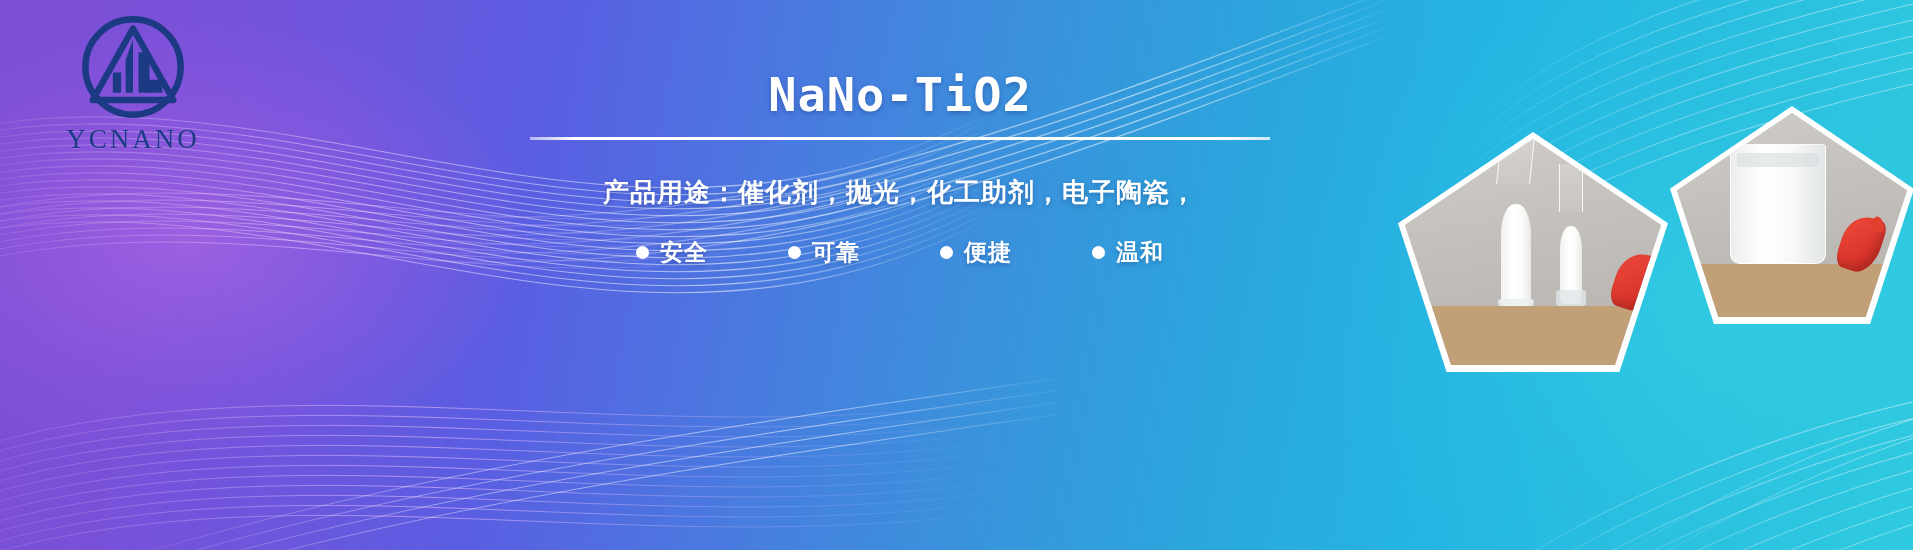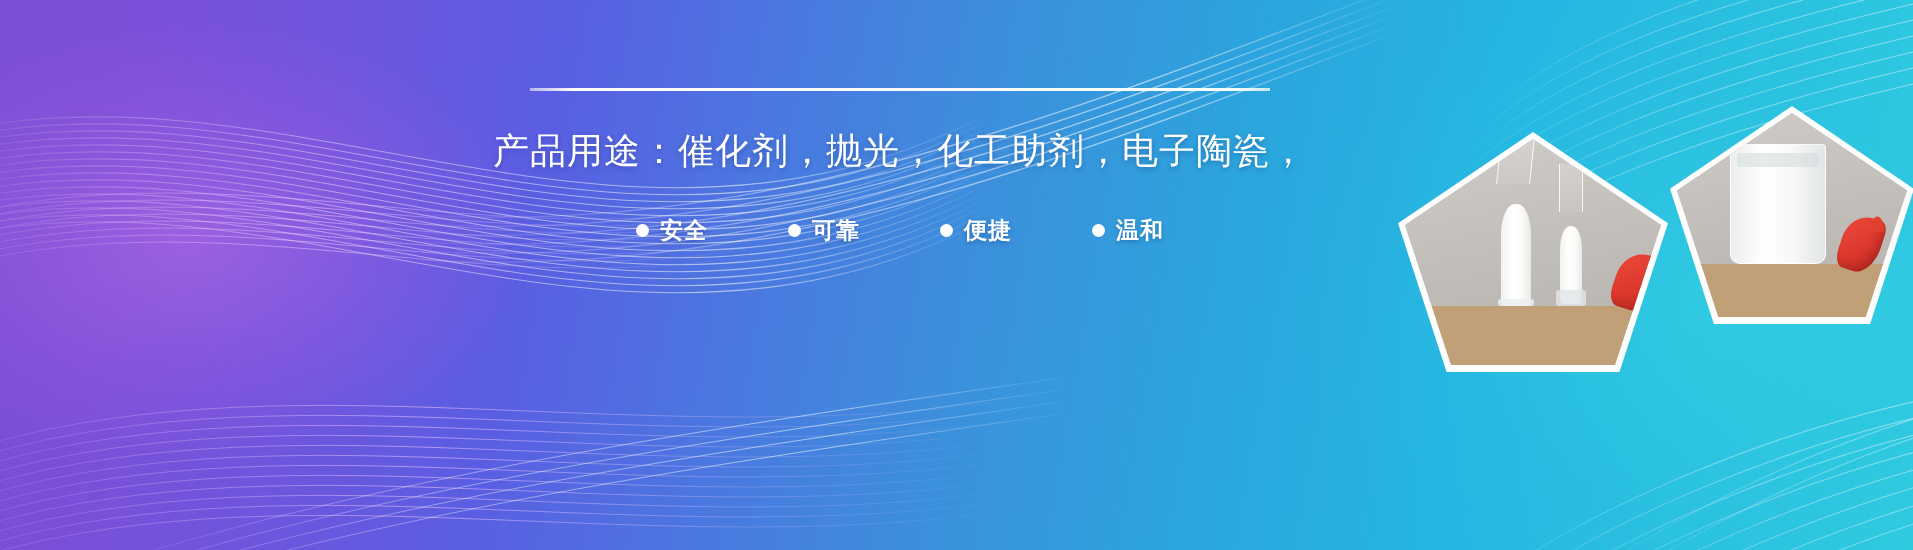--- a/index.html
+++ b/index.html
@@ -67,28 +67,28 @@
     line-height:1.05;
     text-shadow:0 2px 5px rgba(20,40,110,.35);
   }
   #divider{
     margin:18px auto 0;
     width:740px; height:3px;
     background:linear-gradient(90deg, rgba(255,255,255,.55) 0%, #ffffff 6%, #ffffff 94%, rgba(255,255,255,.75) 100%);
   }
   #subtitle{
     margin-top:32px;
-    font-size:36px; font-weight:400; line-height:1.55;
+    font-size:26px; font-weight:700; line-height:1.55;
     letter-spacing:1px;
     text-shadow:0 2px 5px rgba(20,40,110,.35);
   }
   #subtitle .ln{ display:block; }
 
   #features{
-    margin-top:36px;
+    margin-top:24px;
     display:flex; justify-content:center; align-items:center;
     gap:80px;
   }
   .feature{
     display:flex; align-items:center; gap:11px;
     font-size:23px; font-weight:700; letter-spacing:1px;
     text-shadow:0 2px 4px rgba(20,40,110,.32);
   }
   .dot{
     width:13px; height:13px; border-radius:50%;
@@ -275,23 +275,34 @@
         <path d="M1530,642 C 1660,558 1840,478 2040,440"></path>
         <path d="M1550,650 C 1685,568 1860,490 2060,452"></path>
         <path d="M1570,658 C 1710,578 1880,502 2080,464"></path>
         <path d="M1590,666 C 1735,588 1900,514 2100,476"></path>
         <path d="M1612,560 C 1720,492 1850,430 2010,392"></path>
         <path d="M1632,572 C 1745,504 1872,442 2030,404"></path>
       </g>
     </svg>
   </div>
 
+  <div id="logo">
+    <svg class="mark" viewBox="0 0 120 120" xmlns="http://www.w3.org/2000/svg">
+      <circle cx="60" cy="60" r="52" fill="none" stroke="#1b3a83" stroke-width="7"></circle>
+      <path d="M60 18 L104 96 L16 96 Z" fill="none" stroke="#1b3a83" stroke-width="7" stroke-linejoin="round"></path>
+      <path d="M60 30 L60 88 L52 88 L52 52 Z" fill="#1b3a83"></path>
+      <path d="M66 44 L78 44 L78 74 L92 74 L92 88 L66 88 Z" fill="#1b3a83"></path>
+      <rect x="38" y="66" width="9" height="22" fill="#1b3a83"></rect>
+    </svg>
+    <div class="wordmark">YCNANO</div>
+  </div>
 
   <div id="content">
 
+    <div id="title">NaNo-TiO2</div>
 
     <div id="divider"></div>
 
     <div id="subtitle">
       <span class="ln">产品用途：催化剂，抛光，化工助剂，电子陶瓷，</span>
     </div>
 
     <div id="features">
       <div class="feature">
         <span class="dot"></span>

